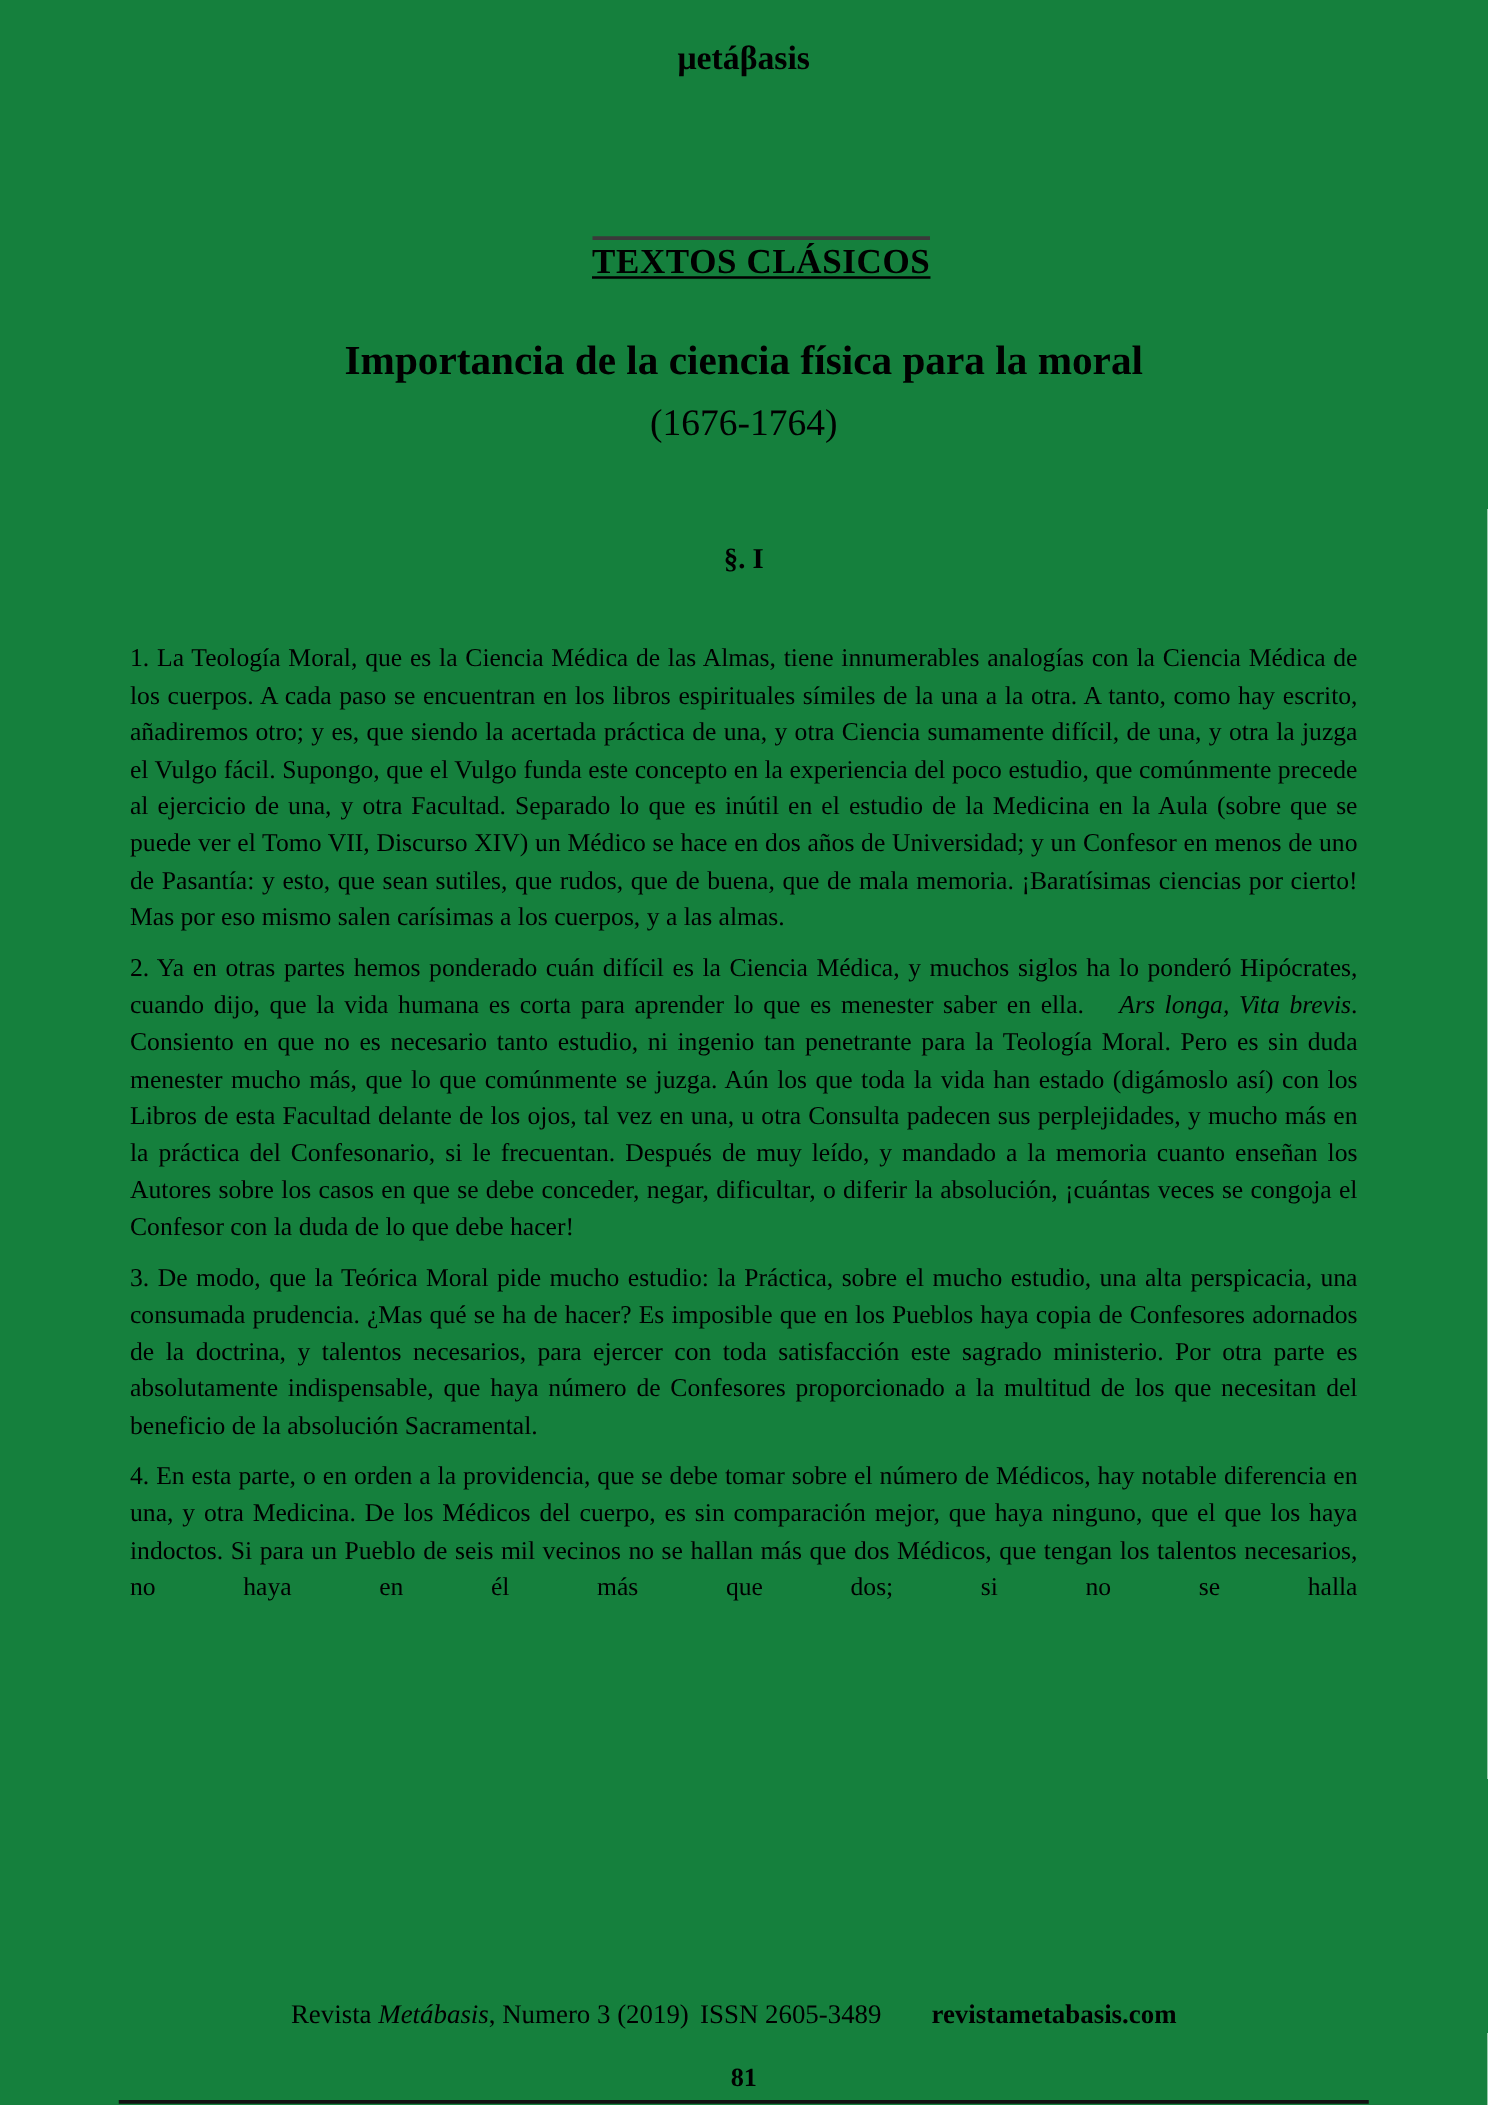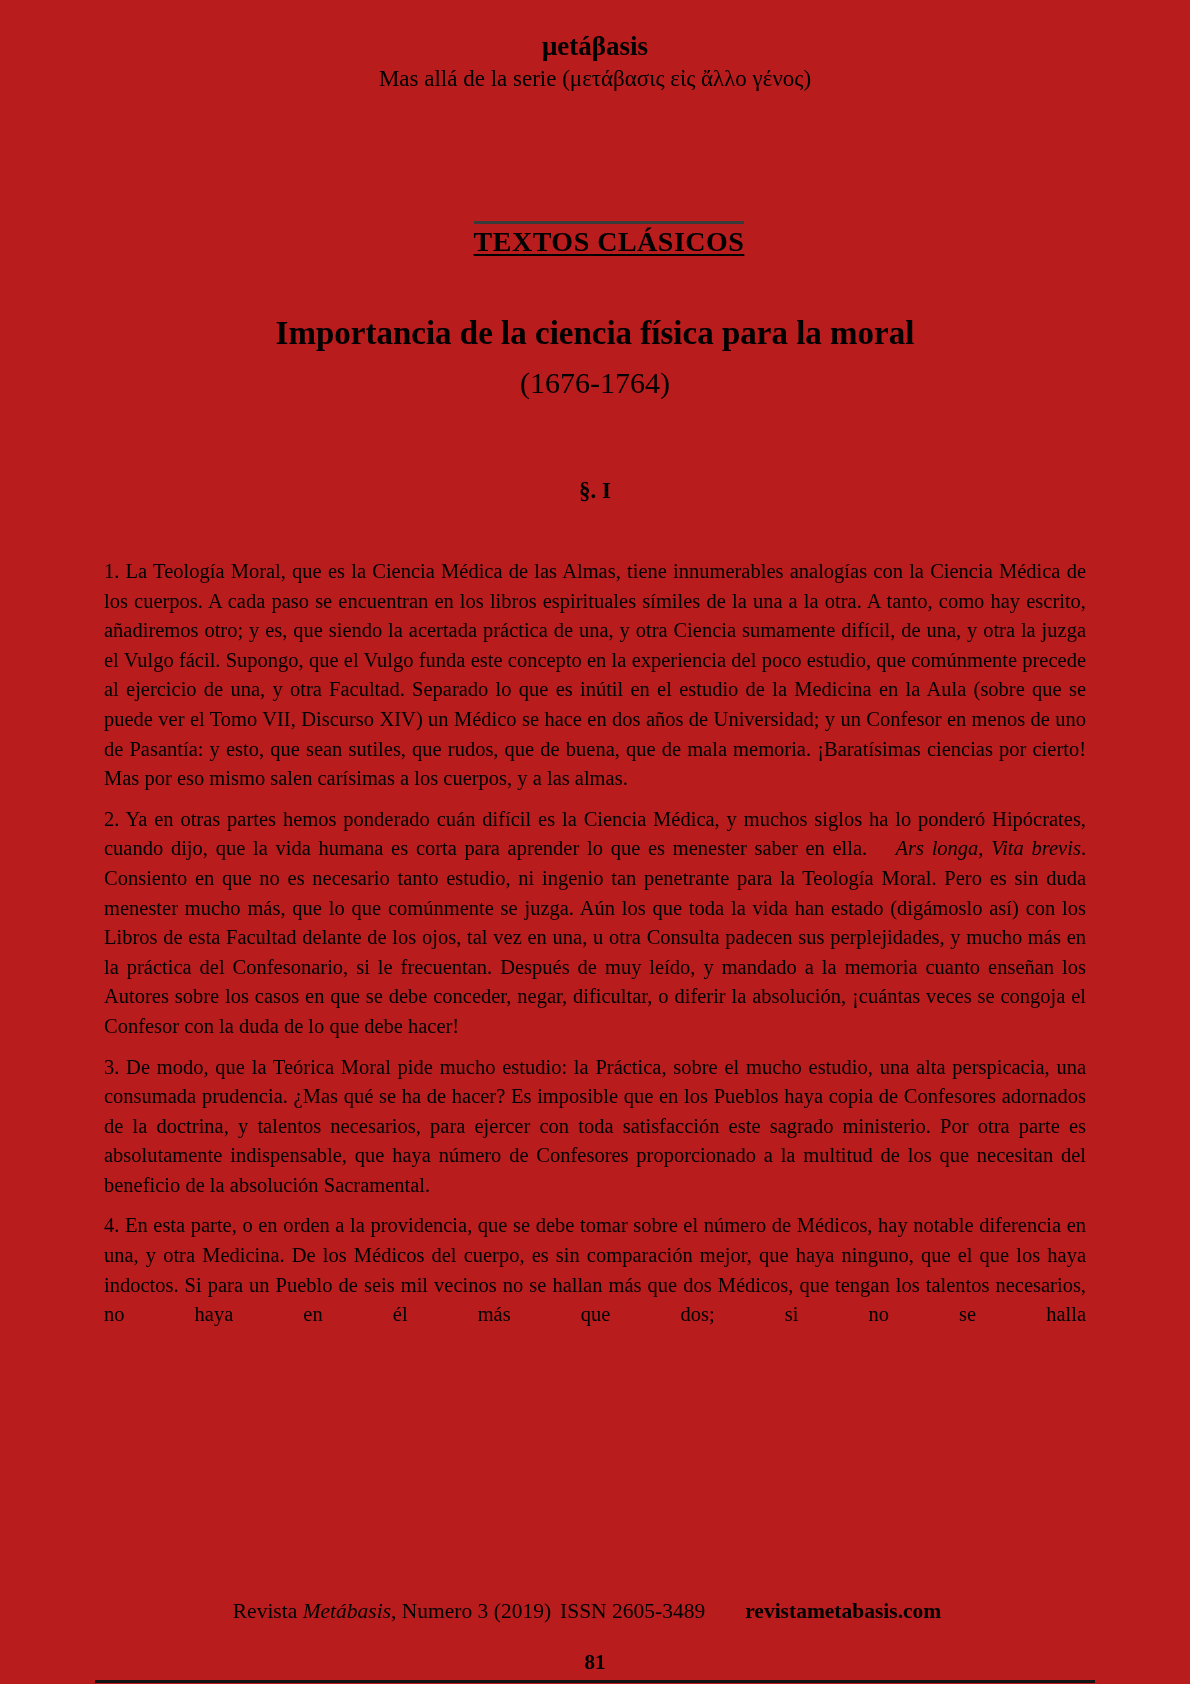--- a/index.html
+++ b/index.html
@@ -3,21 +3,21 @@
 <meta charset="utf-8">
 <style>
   html, body { margin: 0; padding: 0; background: #ffffff; }
   .page {
     position: relative;
     width: 1190px;
     height: 1684px;
     margin: 0 auto;
     box-sizing: border-box;
     padding: 30px 104px 0 104px;
-    background: #b91c1c;
+    background: #15803d;
     color: #000000;
     font-family: "Liberation Serif", "DejaVu Serif", serif;
     overflow: hidden;
   }
   .masthead-title {
     text-align: center;
     font-weight: bold;
     font-size: 27px;
     line-height: 33px;
   }
@@ -40,21 +40,21 @@
     padding-top: 1px;
     text-decoration: underline;
     text-underline-offset: 3px;
     margin-left: 28px;
   }
   .article-title {
     text-align: center;
     font-weight: bold;
     font-size: 33px;
     line-height: 40px;
-    margin-top: 54px;
+    margin-top: 42px;
   }
   .author-name {
     text-align: center;
     font-size: 23px;
     line-height: 28px;
     margin-top: 80px;
   }
   .author-dates {
     text-align: center;
     font-size: 30px;
@@ -106,21 +106,20 @@
     background: #141414;
   }
 </style>
 </head>
 <body>
 
 <div class="page">
 
   <div class="masthead-title">μetáβasis</div>
 
-  <div class="masthead-subtitle">Mas allá de la serie (μετάβασις εἰς ἄλλο γένος)</div>
 
   <div class="section-heading-wrap">
     <span class="section-heading">TEXTOS CLÁSICOS</span>
   </div>
 
   <div class="article-title">Importancia de la ciencia física para la moral</div>
 
 
   <div class="author-dates">(1676-1764)</div>
 

